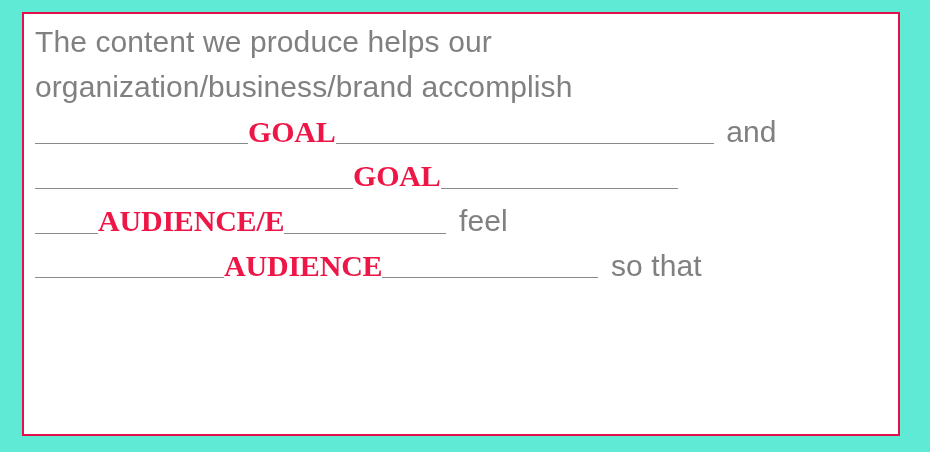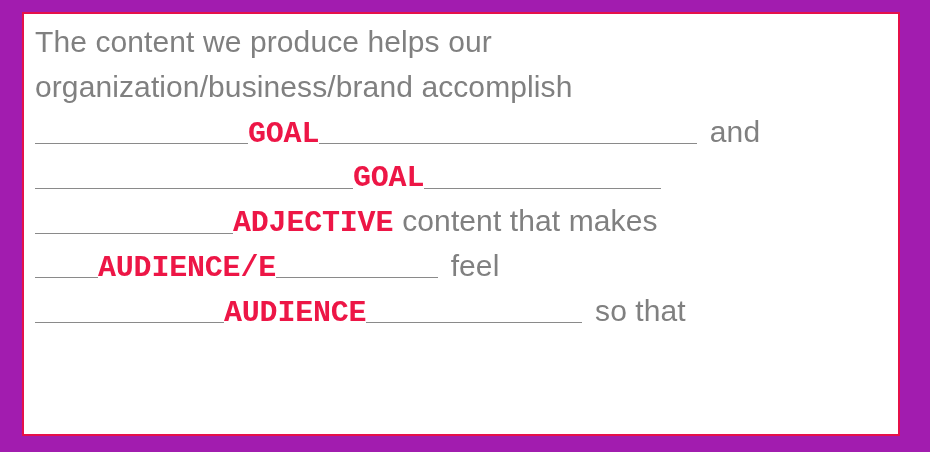--- a/index.html
+++ b/index.html
@@ -11,21 +11,21 @@
     width: 930px;
     height: 452px;
     overflow: hidden;
     font-family: "Liberation Sans", sans-serif;
   }
 
   #canvas {
     position: relative;
     width: 930px;
     height: 452px;
-    background: #a21caf;
+    background: #5eead4;
   }
 
   #madlib-frame {
     position: absolute;
     left: 22px;
     top: 12px;
     width: 878px;
     height: 424px;
     border: 2px solid #e5104a;
     box-sizing: border-box;
@@ -51,21 +51,21 @@
   .word {
     color: #808080;
     font-weight: 400;
     font-family: "Liberation Sans", sans-serif;
   }
 
   .placeholder {
     color: #ed1646;
     font-weight: 700;
     letter-spacing: -0.2px;
-    font-family: Liberation Mono, monospace;
+    font-family: Liberation Serif, serif;
   }
 
   .blank {
     display: inline-block;
     vertical-align: baseline;
     position: relative;
     height: 1em;
     border-bottom: 1.6px solid #8a8a8a;
     margin-bottom: -0.08em;
   }
@@ -82,18 +82,17 @@
 </head>
 <body>
 
 <div id="canvas">
   <div id="madlib-frame">
     <div id="statement-block">
         <div class="stmt-line"><span class="word">The content we produce helps our</span></div>
         <div class="stmt-line"><span class="word">organization/business/brand accomplish</span></div>
         <div class="stmt-line"><span class="blank" style="width: 7.1em;"></span><span class="placeholder">GOAL</span><span class="blank" style="width: 12.6em;"></span><span class="sp-wide"></span><span class="word">and</span></div>
         <div class="stmt-line"><span class="blank" style="width: 10.6em;"></span><span class="placeholder">GOAL</span><span class="blank" style="width: 7.9em;"></span></div>
-        <div class="stmt-line"><span class="blank" style="width: 6.6em;"></span><span class="placeholder">ADJECTIVE</span><span class="sp"></span><span class="word">content that makes</span></div>
         <div class="stmt-line"><span class="blank" style="width: 2.1em;"></span><span class="placeholder">AUDIENCE/E</span><span class="blank" style="width: 5.4em;"></span><span class="sp-wide"></span><span class="word">feel</span></div>
         <div class="stmt-line"><span class="blank" style="width: 6.3em;"></span><span class="placeholder">AUDIENCE</span><span class="blank" style="width: 7.2em;"></span><span class="sp-wide"></span><span class="word">so that</span></div>
       </div>
   </div>
 </div>
 
 </body></html>

